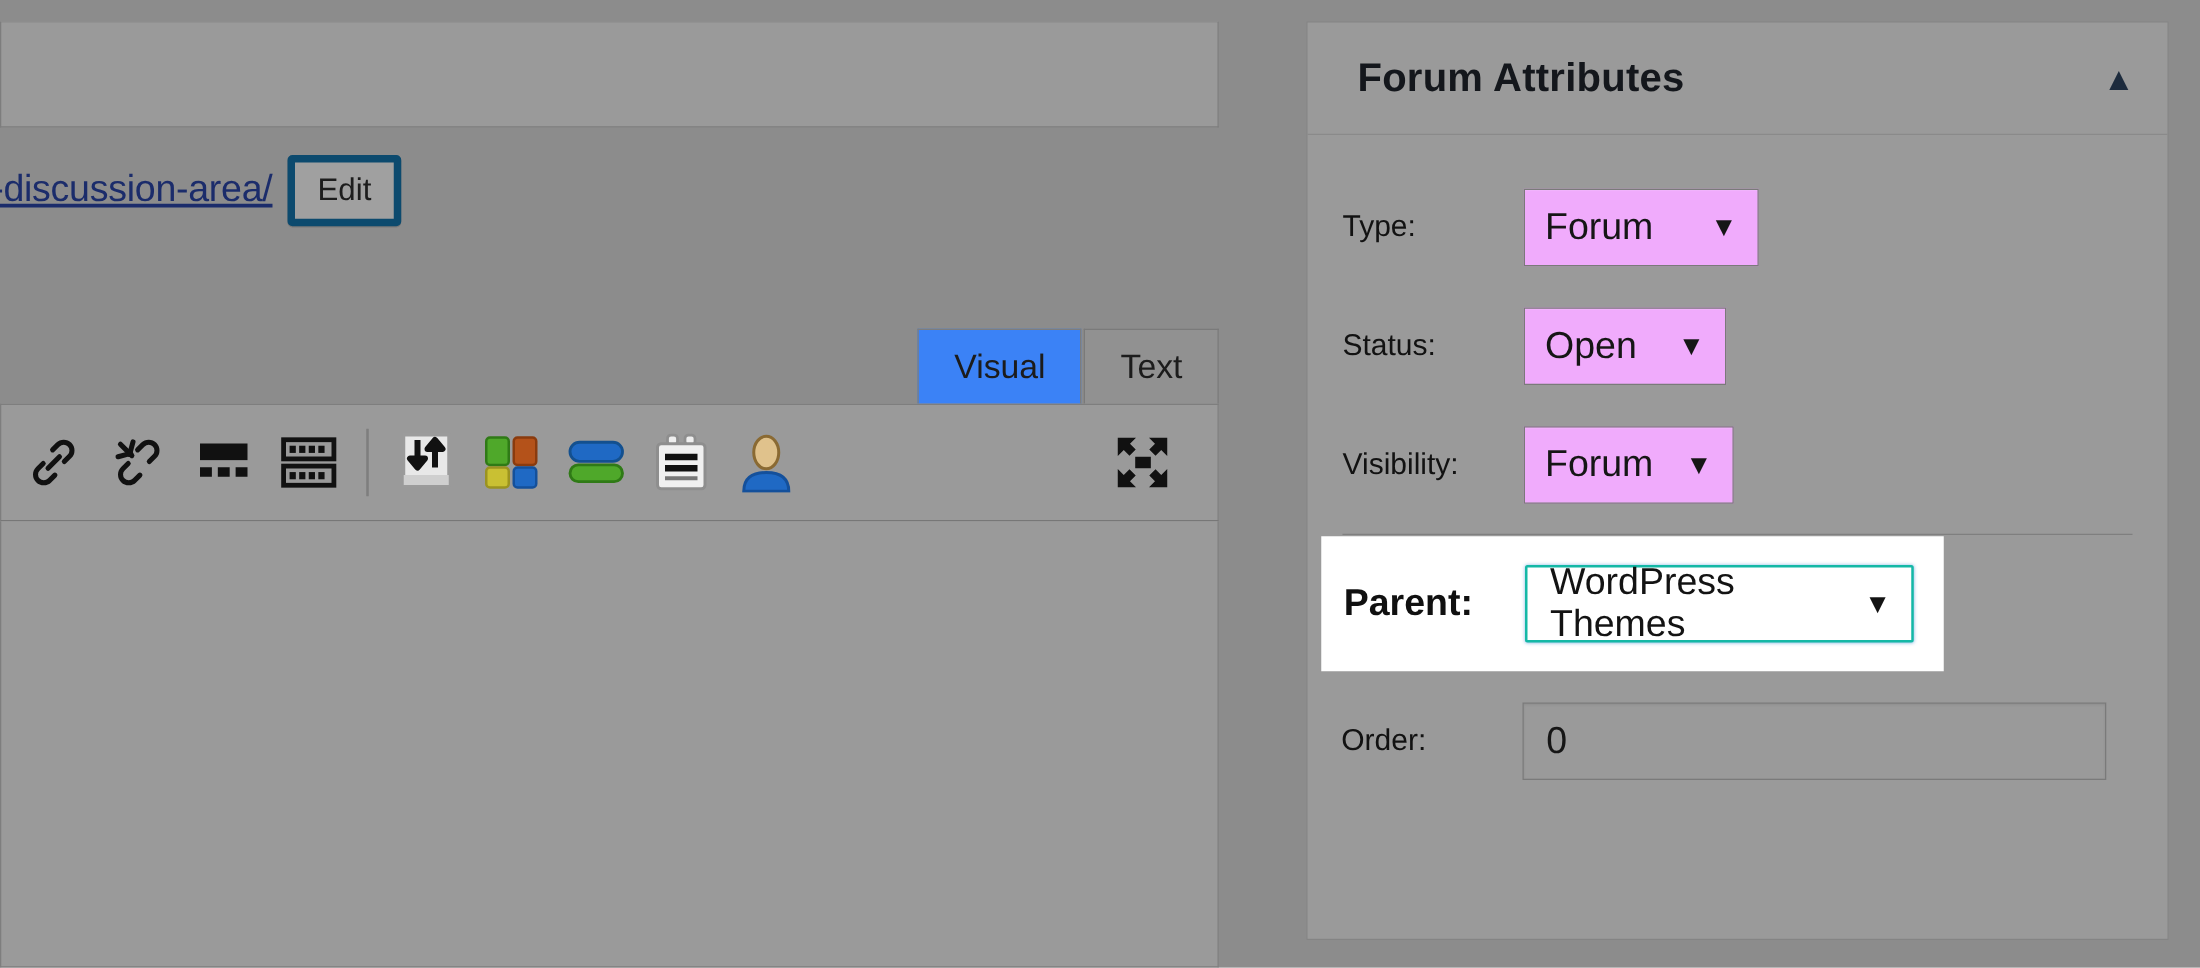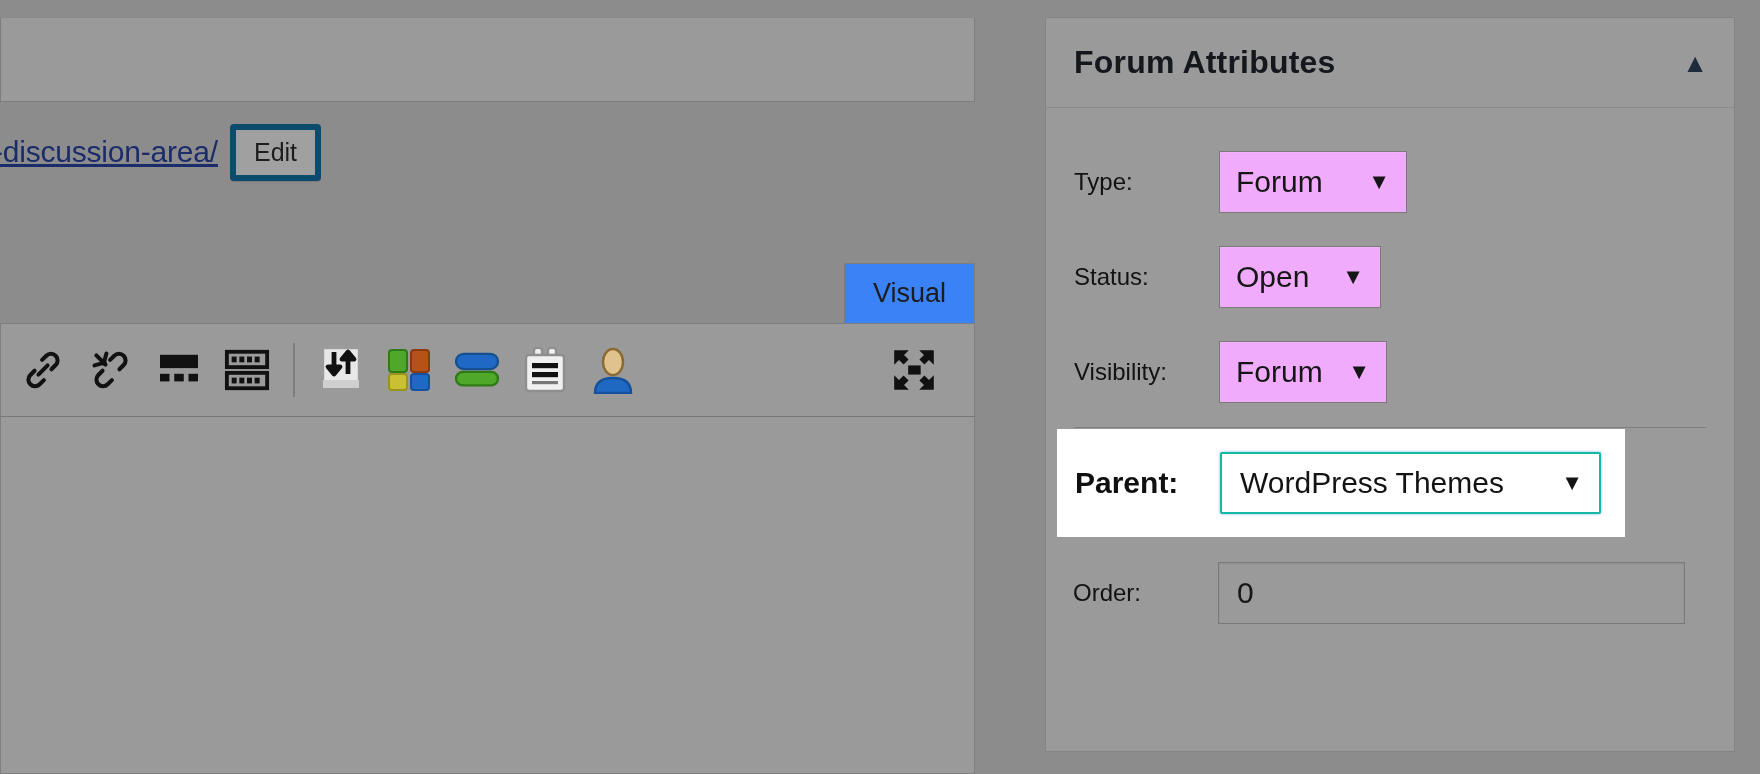--- a/index.html
+++ b/index.html
@@ -145,21 +145,21 @@
     height: 735px;
     background: #9a9a9a;
     border: 1px solid #848484;
   }
   #forum-attributes-header {
     height: 90px;
     border-bottom: 1px solid #8a8a8a;
     display: flex;
     align-items: center;
     justify-content: space-between;
-    padding: 0 26px 0 28px;
+    padding: 0 26px 0 40px;
   }
   #forum-attributes-title {
     font-size: 32px;
     font-weight: bold;
     color: #14171c;
     letter-spacing: .2px;
   }
   #toggle-arrow {
     color: #1d2b3d;
     font-size: 26px;
@@ -202,21 +202,21 @@
     height: 1px;
     background: #7f7f7f;
     margin: 8px 0 0 0;
   }
 
   
   #parent-highlight {
     position: absolute;
     left: 1057px;
     top: 429px;
-    width: 568px;
+    width: 498px;
     height: 108px;
     background: #ffffff;
     display: flex;
     align-items: center;
     padding-left: 18px;
   }
   #parent-label {
     font-size: 30px;
     font-weight: bold;
     color: #101010;
@@ -275,20 +275,21 @@
 
     <div id="title-input"></div>
 
     <div id="permalink-row">
       <a id="permalink-link" href="#">al-discussion-area/</a>
       <button id="edit-permalink-button">Edit</button>
     </div>
 
     <div id="editor-tabs">
       <div class="editor-tab">Visual</div>
+      <div class="editor-tab is-inactive">Text</div>
     </div>
 
     <div id="editor-toolbar">
 
       <div class="tb-btn">
         <svg width="44" height="44" viewBox="0 0 24 24">
           <g fill="none" stroke="#111" stroke-width="2.2" stroke-linecap="round">
             <path d="M9.5 14.5 L14.5 9.5"></path>
             <path d="M11.5 6.5 L13.8 4.2 a3.6 3.6 0 0 1 5.1 5.1 L16.6 11.6"></path>
             <path d="M12.5 17.5 L10.2 19.8 a3.6 3.6 0 0 1 -5.1 -5.1 L7.4 12.4"></path>

